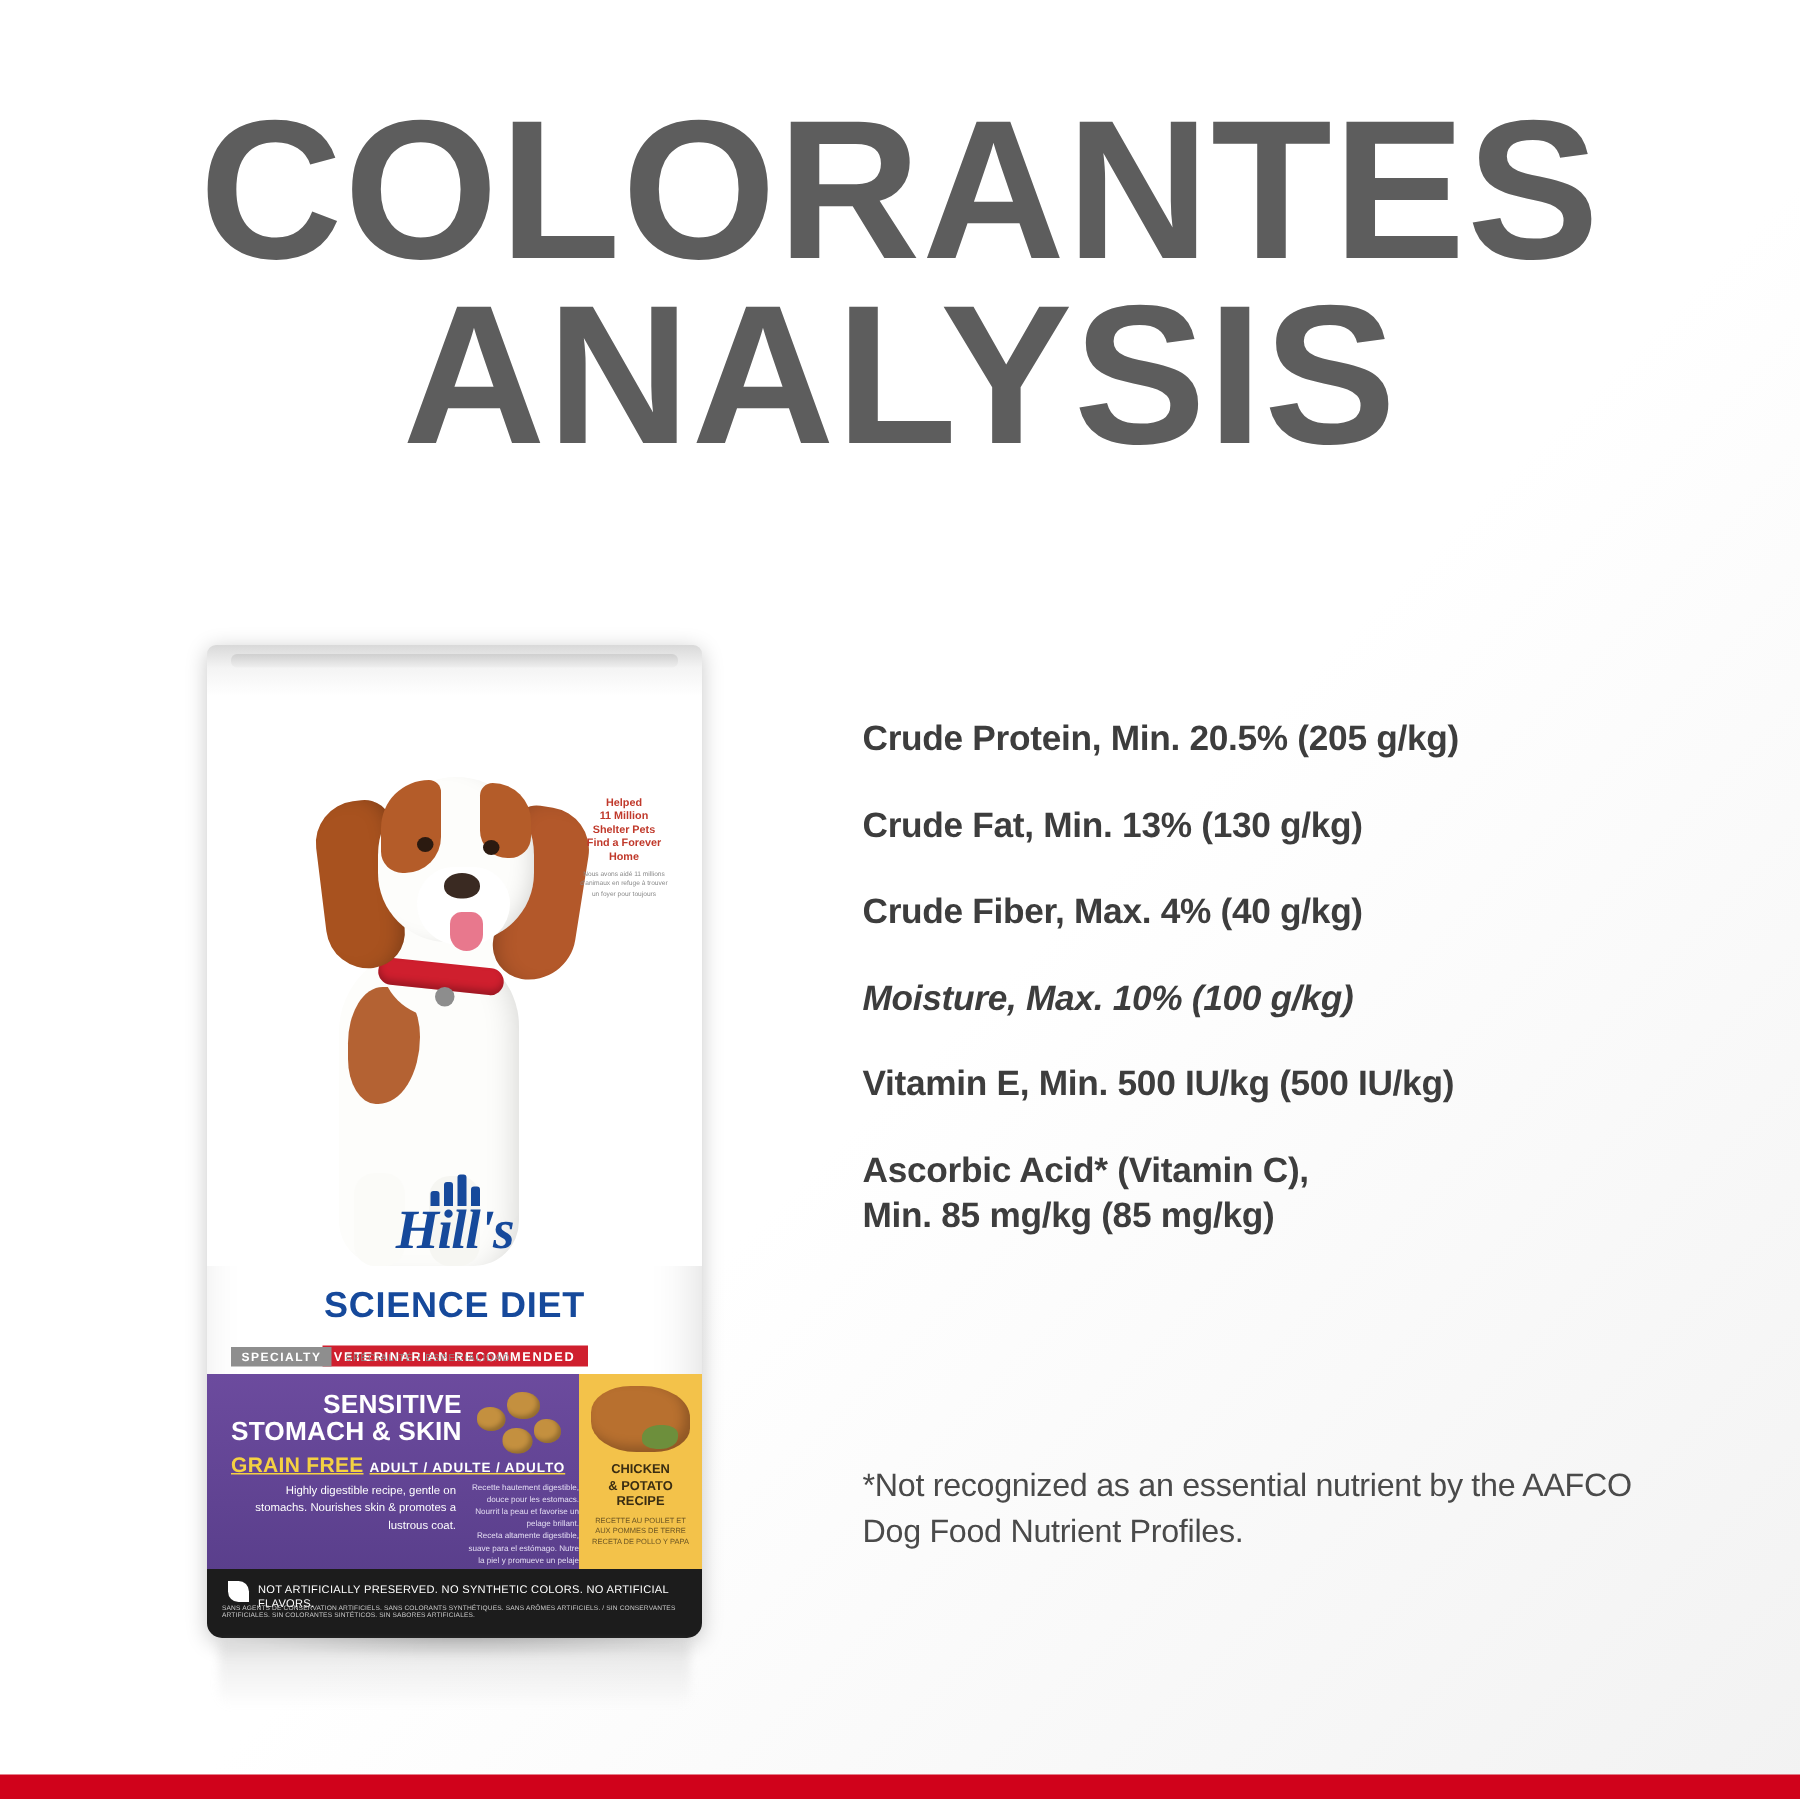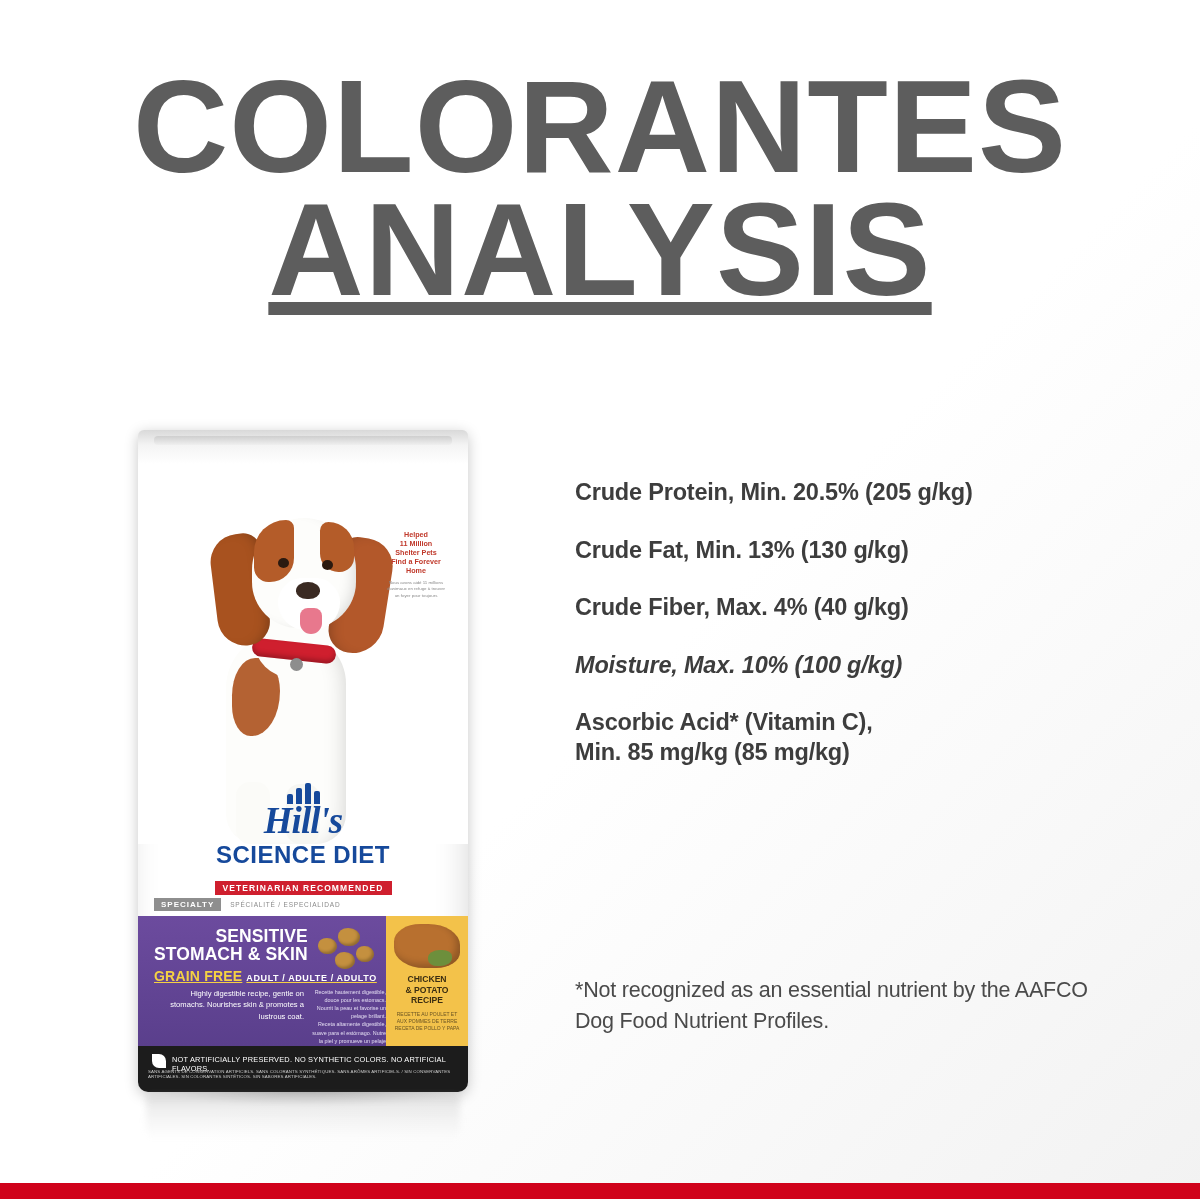--- a/index.html
+++ b/index.html
@@ -37,21 +37,20 @@
   }
   .heading .line1 {
     display: block;
     font-size: 132px;
     letter-spacing: 1px;
   }
   .heading .line2 {
     display: block;
     font-size: 132px;
     letter-spacing: 1px;
-    text-decoration: underline;
   }
 
   
   .analysis {
     position: absolute;
     left: 575px;
     top: 478px;
     width: 560px;
   }
   .analysis-item {
@@ -274,21 +273,21 @@
     font-size: 37px;
     letter-spacing: -1px;
     line-height: 1;
   }
   .brand .sd {
     display: block;
     color: #16499b;
     font-weight: bold;
     font-size: 24px;
     letter-spacing: 0.5px;
-    margin-top: 2px;
+    margin-top: 18px;
   }
   .brand .vr {
     display: inline-block;
     margin-top: 12px;
     padding: 2px 8px;
     background: #cf1f2e;
     color: #ffffff;
     font-size: 8.5px;
     font-weight: bold;
     letter-spacing: 1.1px;
@@ -590,20 +589,21 @@
       </div>
     </div>
     <div class="bag-reflection"></div>
   </div>
 
   <div class="analysis">
     <div class="analysis-item" style="white-space: pre-line;">Crude Protein, Min. 20.5% (205 g/kg)</div>
     <div class="analysis-item" style="white-space: pre-line;">Crude Fat, Min. 13% (130 g/kg)</div>
     <div class="analysis-item" style="white-space: pre-line;">Crude Fiber, Max. 4% (40 g/kg)</div>
     <div class="analysis-item" style="white-space: pre-line; font-style: italic;">Moisture, Max. 10% (100 g/kg)</div>
+    <div class="analysis-item" style="white-space: pre-line;">Vitamin E, Min. 500 IU/kg (500 IU/kg)</div>
     <div class="analysis-item" style="white-space: pre-line;">Ascorbic Acid* (Vitamin C),
 Min. 85 mg/kg (85 mg/kg)</div>
   </div>
 
   <div class="footnote">*Not recognized as an essential nutrient by the AAFCO Dog Food Nutrient Profiles.</div>
 
   <div class="bottom-bar"></div>
 </div>
 
 </body></html>

